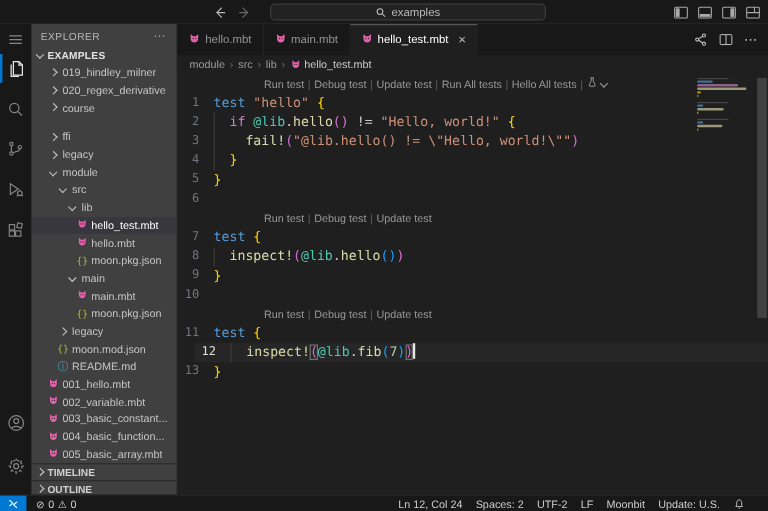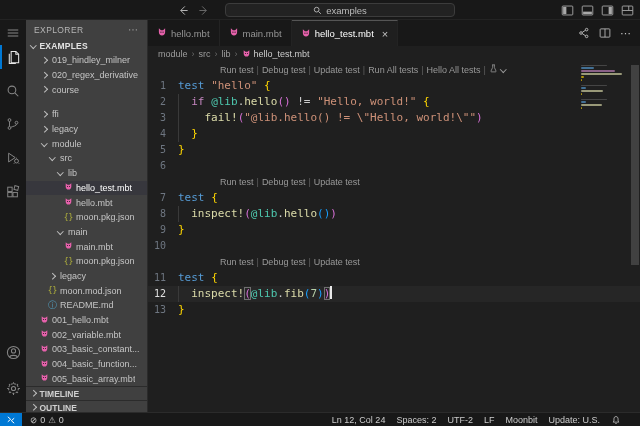--- a/index.html
+++ b/index.html
@@ -59,21 +59,21 @@
   .ed-actions { margin-left:auto; display:flex; align-items:center; gap:9px; padding-right:9px; color:#c2c2c2; }
 
   .breadcrumbs { height:16px; flex:none; display:flex; align-items:center; gap:4px;
     padding-left:10px; font-size:9px; color:#9d9d9d; background:#1f1f1f; }
   .breadcrumbs .sep { color:#6a6a6a; }
   .breadcrumbs .file { color:#cccccc; display:flex; align-items:center; gap:3px; }
 
   .code-wrap { position:relative; flex:1; font-family:"DejaVu Sans Mono",monospace;
     font-size:11px; line-height:16px; overflow:hidden; }
   .cl { display:flex; height:16px; position:relative; }
-  .cl.cur { background:rgba(234,234,234,0.04); }
+  .cl.cur { background:rgba(234,234,234,0.04);margin-left:14px; }
   .ln { width:30px; flex:none; text-align:right; padding-right:12px; color:#6e7681; font-size:10px; }
   .cl.cur .ln { color:#e0e0e0; }
   .ct { white-space:pre; position:relative; }
   .guide { position:absolute; left:0; top:0; bottom:0; border-left:1px solid #3a3a3a; }
   .match { outline:1px solid #707070; outline-offset:-1px; }
   .caret { display:inline-block; width:1.5px; height:13px; background:#e8e8e8; vertical-align:-2px; }
   .lens-c { margin-left:42px; font-family:"Liberation Sans",sans-serif; font-size:9px; color:#999999;
     display:flex; align-items:center; gap:3px; }
   .lens-sep { color:#5f5f5f; }
 

